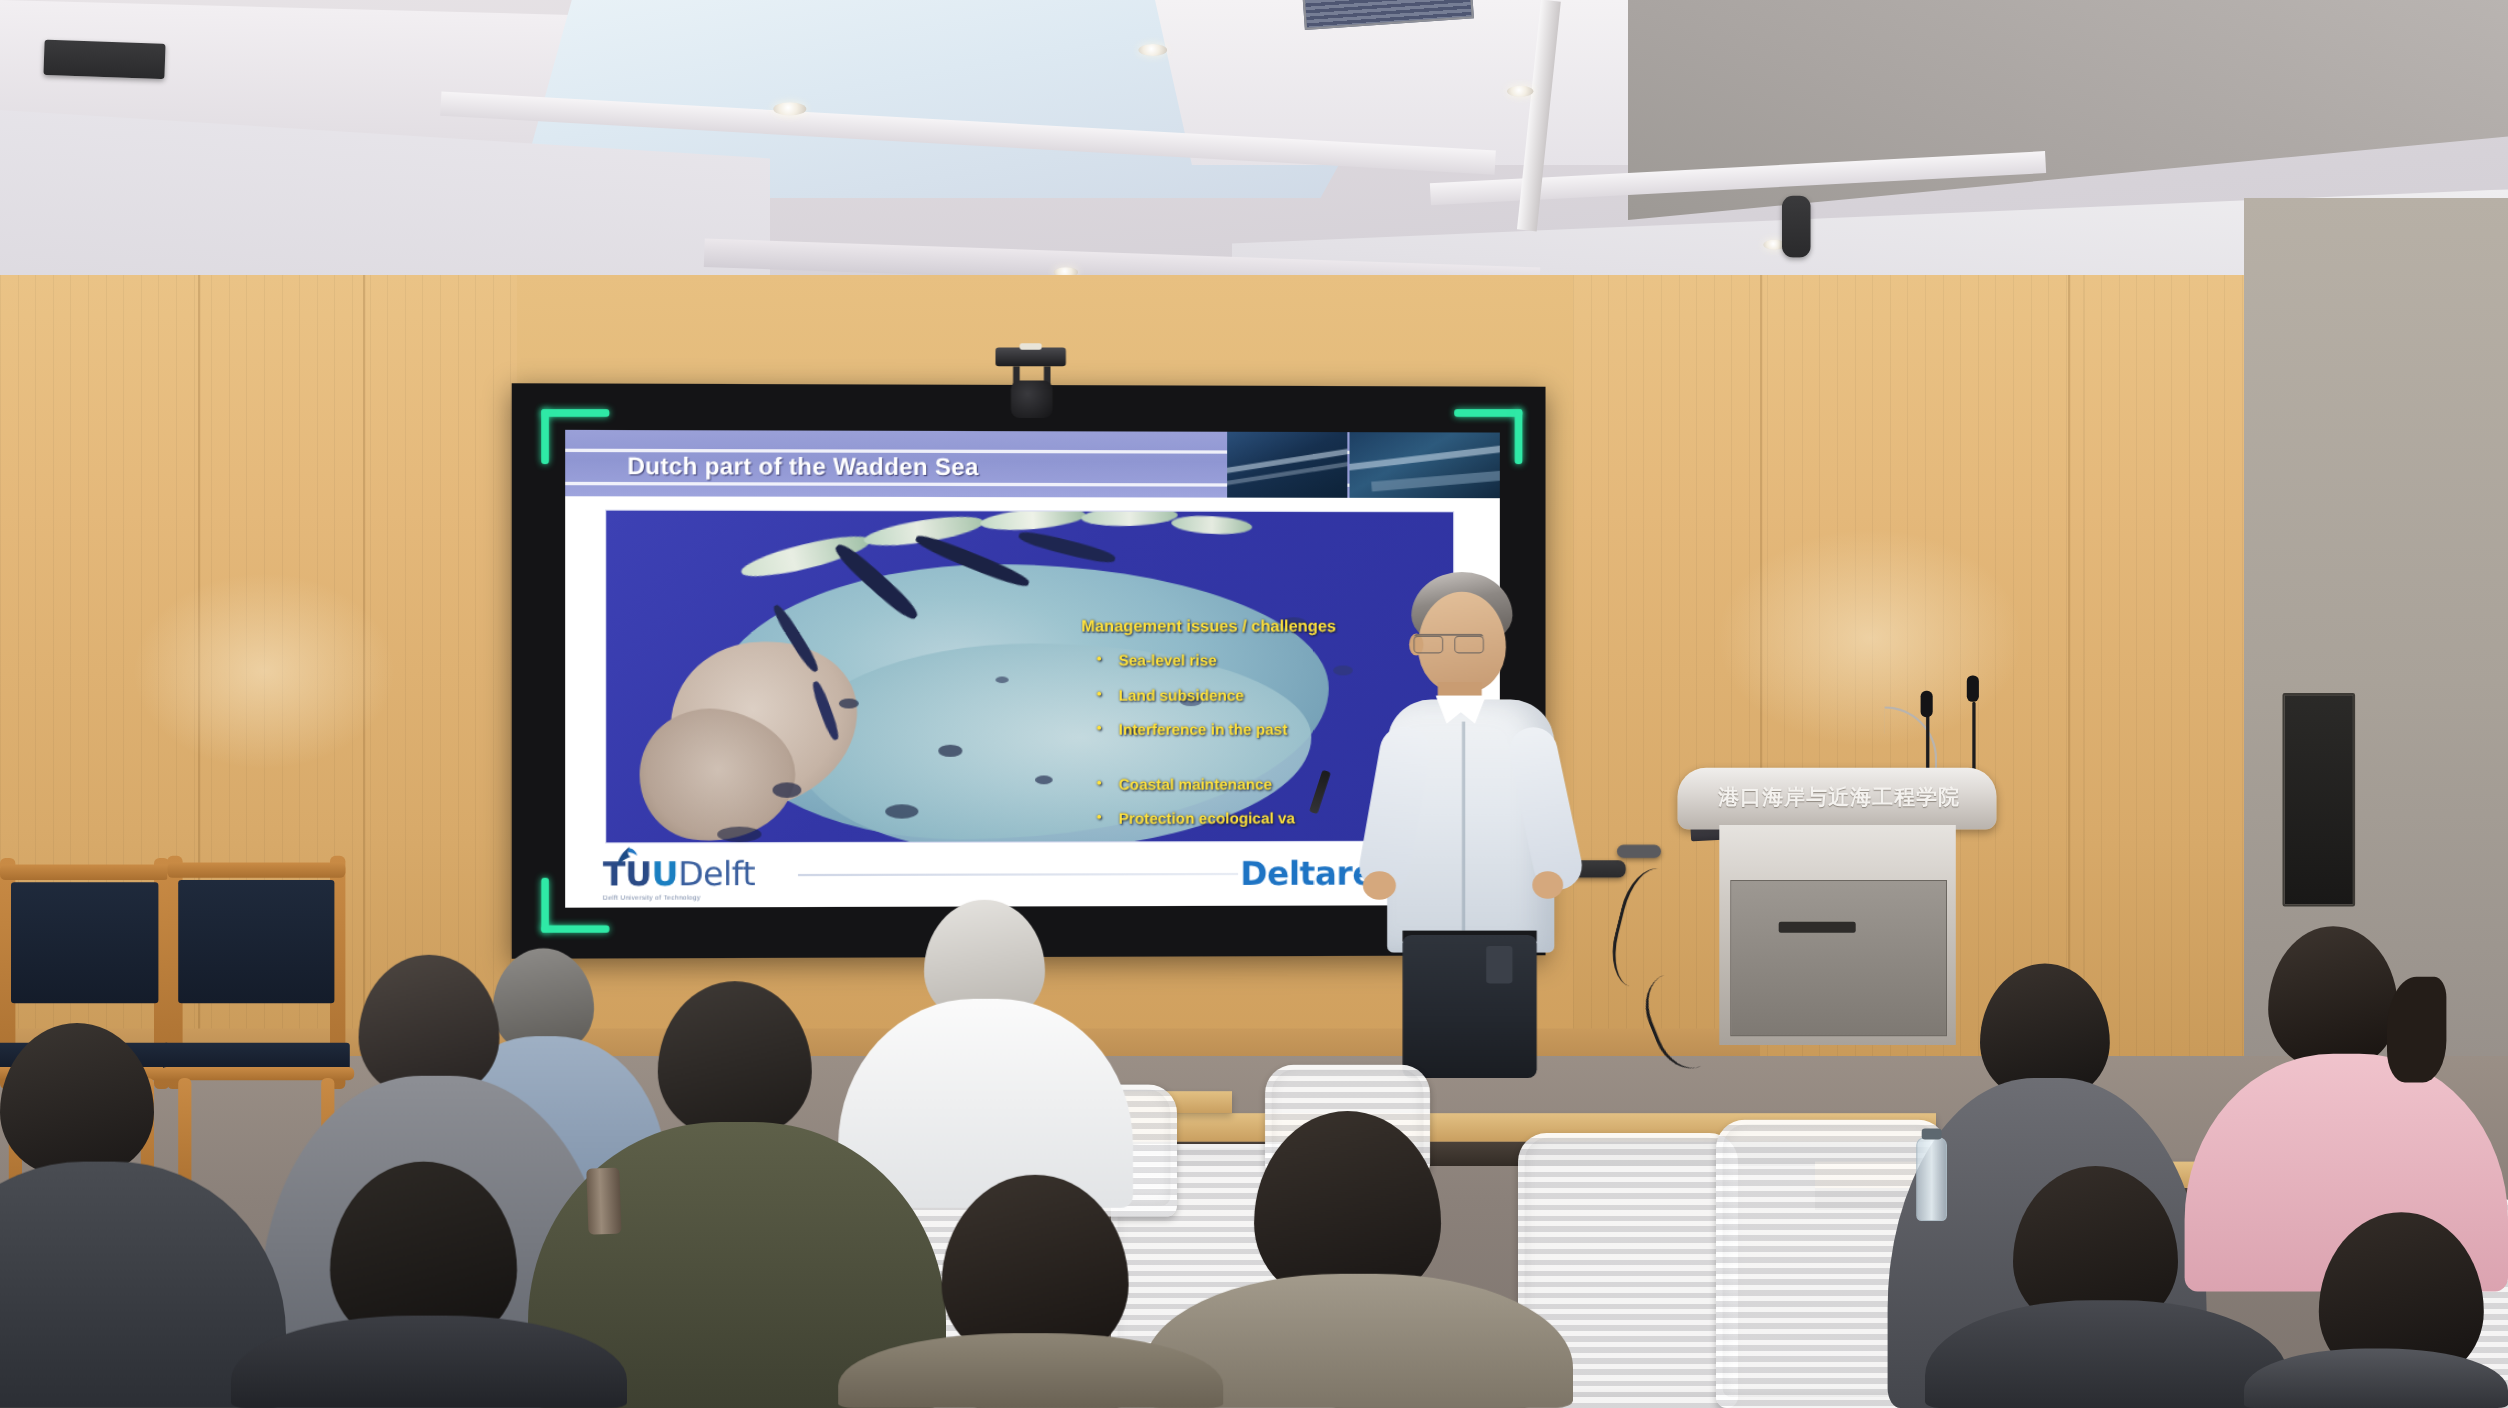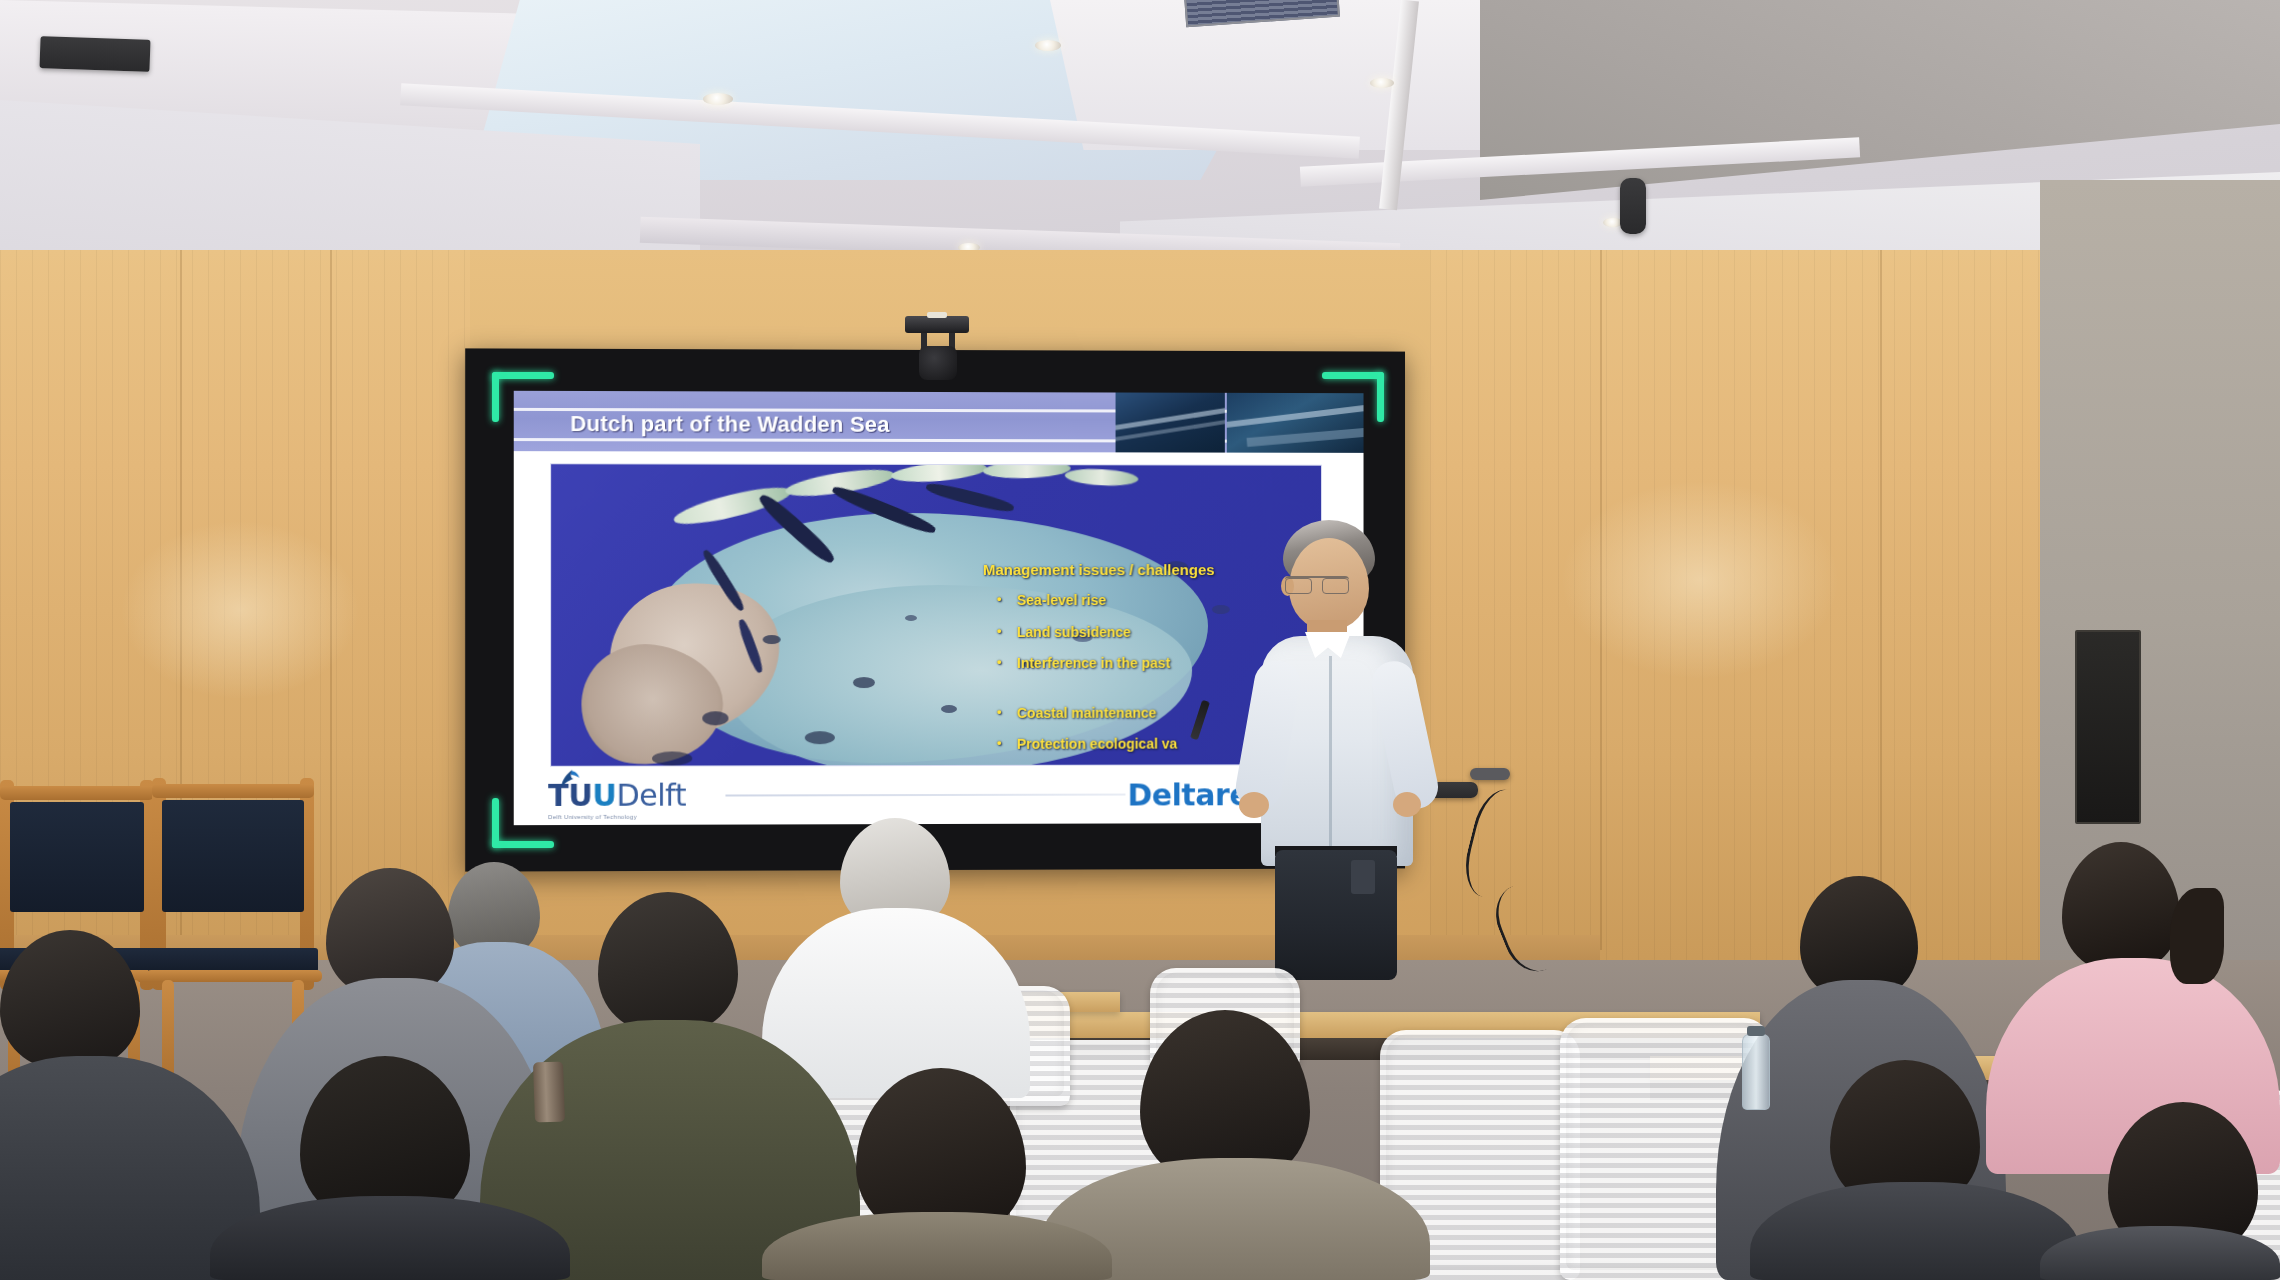--- a/index.html
+++ b/index.html
@@ -385,20 +385,33 @@
     <div class="cam-bar"></div>
       <div class="cam-high"></div>
     <div class="cam-arm"></div>
       <div class="cam-arm2"></div>
       <div class="cam-body"></div>
   </div>
 
   <div class="stage-front"></div>
   <div class="floor"></div>
 
+  <div class="podium">
+    <div class="gooseneck" style="left:188px;top:-48px;width:46px;height:58px;"></div>
+    <div class="mic mic-stem" style="left:226px;top:-40px;"></div>
+    <div class="mic mic-head" style="position:absolute;left:221px;top:-62px;"></div>
+    <div class="mic mic-stem" style="left:268px;top:-52px;height:68px;"></div>
+    <div class="mic mic-head" style="position:absolute;left:263px;top:-76px;"></div>
+    <div class="pod-laptop"></div>
+    <div class="pod-top"></div>
+    <div class="pod-txt">港口海岸与近海工程学院</div>
+    <div class="pod-body"></div>
+    <div class="pod-panel"></div>
+    <div class="pod-badge"></div>
+  </div>
 
   <div class="cable" style="left:1470px;top:790px;width:60px;height:110px;transform:rotate(14deg);"></div>
   <div class="cable" style="left:1500px;top:880px;width:70px;height:90px;transform:rotate(-22deg);"></div>
   <div class="speaker-box" style="left:1420px;top:782px;width:58px;height:16px;border-radius:7px;"></div>
   <div class="speaker-box" style="left:1470px;top:768px;width:40px;height:12px;border-radius:6px;background:#5a5a5e;"></div>
 
   <div class="presenter">
     <div class="hair p-hair"></div>
     <div class="head p-head"></div>
     <div class="p-ear"></div>

